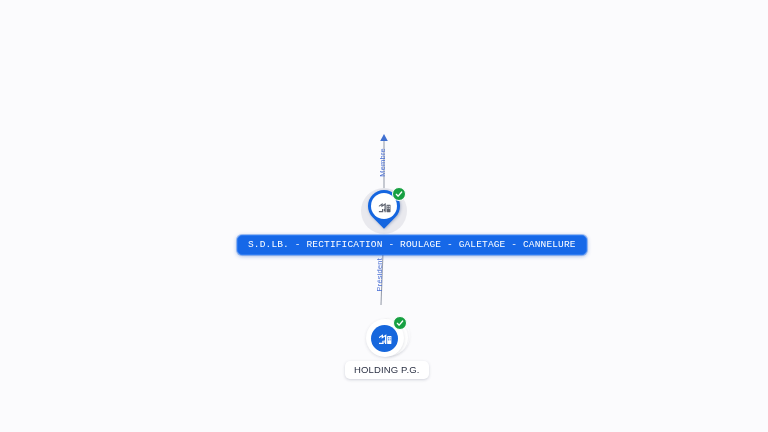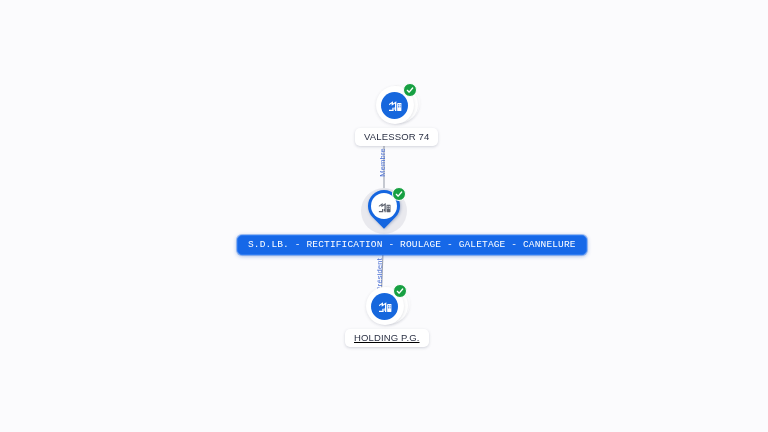--- a/index.html
+++ b/index.html
@@ -156,21 +156,45 @@
     <polygon points="384,134 380.2,141 387.8,141" fill="#3f6fd0"></polygon>
 
     <line x1="381" y1="305" x2="383" y2="252" stroke="#9aa0ad" stroke-width="1.1"></line>
     <polygon points="383,247 379.2,254 386.8,254" fill="#3f6fd0"></polygon>
   </svg>
 
   <div class="edge-label" style="left:378px; top:148px;">Membre</div>
 
   <div class="edge-label" style="left:375px; top:258px;">Président</div>
 
-  <div class="node" style="left:355px; top:83px;">
+
+  <div class="node" style="left:357px; top:186px;">
+    <div class="pin-wrap">
+      <div class="pin-halo"></div>
+      <div class="pin-shape"></div>
+      <div class="pin-hole">
+        <svg width="15" height="15" viewBox="0 0 24 24" fill="#5f6470">
+          <path d="M3 21V10.6l6-4.1v3.1l5-3.4V21h-2v-5.2h-2V21H3zm2-2h3v-3h3v3h1V9.9l-5 3.4V9.8l-4 2.7V19z"></path>
+          <rect x="15.2" y="9" width="6.4" height="12" rx="0.6"></rect>
+          <rect x="16.6" y="11" width="1.5" height="1.5" fill="#ffffff"></rect>
+          <rect x="19" y="11" width="1.5" height="1.5" fill="#ffffff"></rect>
+          <rect x="16.6" y="14" width="1.5" height="1.5" fill="#ffffff"></rect>
+          <rect x="19" y="14" width="1.5" height="1.5" fill="#ffffff"></rect>
+        </svg>
+      </div>
+      <div class="pin-check">
+        <svg width="8" height="8" viewBox="0 0 24 24" fill="none" stroke="#ffffff" stroke-width="4" stroke-linecap="round" stroke-linejoin="round">
+          <polyline points="4,13 9.5,18.5 20,6"></polyline>
+        </svg>
+      </div>
+    </div>
+    <div class="node-label selected" style="position:absolute; left:-120px; top:48px;">S.D.LB. - RECTIFICATION - ROULAGE - GALETAGE - CANNELURE</div>
+  </div>
+
+  <div class="node" style="left:345px; top:316px;">
     <div class="disc-wrap">
       <div class="disc-stack s3"></div>
       <div class="disc-stack s2"></div>
       <div class="disc-stack s1">
         <div class="disc-inner">
           <svg width="16" height="16" viewBox="0 0 24 24" fill="#ffffff">
             <path d="M3 21V10.6l6-4.1v3.1l5-3.4V21h-2v-5.2h-2V21H3zm2-2h3v-3h3v3h1V9.9l-5 3.4V9.8l-4 2.7V19z"></path>
             <rect x="15.2" y="9" width="6.4" height="12" rx="0.6"></rect>
             <rect x="16.6" y="11" width="1.5" height="1.5" fill="#1667dd"></rect>
             <rect x="19" y="11" width="1.5" height="1.5" fill="#1667dd"></rect>
@@ -178,64 +202,16 @@
             <rect x="19" y="14" width="1.5" height="1.5" fill="#1667dd"></rect>
           </svg>
         </div>
       </div>
       <div class="check-badge">
         <svg width="8" height="8" viewBox="0 0 24 24" fill="none" stroke="#ffffff" stroke-width="4" stroke-linecap="round" stroke-linejoin="round">
           <polyline points="4,13 9.5,18.5 20,6"></polyline>
         </svg>
       </div>
     </div>
-    <div class="node-label">VALESSOR 74</div>
-  </div>
-
-  <div class="node" style="left:357px; top:186px;">
-    <div class="pin-wrap">
-      <div class="pin-halo"></div>
-      <div class="pin-shape"></div>
-      <div class="pin-hole">
-        <svg width="15" height="15" viewBox="0 0 24 24" fill="#5f6470">
-          <path d="M3 21V10.6l6-4.1v3.1l5-3.4V21h-2v-5.2h-2V21H3zm2-2h3v-3h3v3h1V9.9l-5 3.4V9.8l-4 2.7V19z"></path>
-          <rect x="15.2" y="9" width="6.4" height="12" rx="0.6"></rect>
-          <rect x="16.6" y="11" width="1.5" height="1.5" fill="#ffffff"></rect>
-          <rect x="19" y="11" width="1.5" height="1.5" fill="#ffffff"></rect>
-          <rect x="16.6" y="14" width="1.5" height="1.5" fill="#ffffff"></rect>
-          <rect x="19" y="14" width="1.5" height="1.5" fill="#ffffff"></rect>
-        </svg>
-      </div>
-      <div class="pin-check">
-        <svg width="8" height="8" viewBox="0 0 24 24" fill="none" stroke="#ffffff" stroke-width="4" stroke-linecap="round" stroke-linejoin="round">
-          <polyline points="4,13 9.5,18.5 20,6"></polyline>
-        </svg>
-      </div>
-    </div>
-    <div class="node-label selected" style="position:absolute; left:-120px; top:48px;">S.D.LB. - RECTIFICATION - ROULAGE - GALETAGE - CANNELURE</div>
-  </div>
-
-  <div class="node" style="left:345px; top:284px;text-decoration:underline;">
-    <div class="disc-wrap">
-      <div class="disc-stack s3"></div>
-      <div class="disc-stack s2"></div>
-      <div class="disc-stack s1">
-        <div class="disc-inner">
-          <svg width="16" height="16" viewBox="0 0 24 24" fill="#ffffff">
-            <path d="M3 21V10.6l6-4.1v3.1l5-3.4V21h-2v-5.2h-2V21H3zm2-2h3v-3h3v3h1V9.9l-5 3.4V9.8l-4 2.7V19z"></path>
-            <rect x="15.2" y="9" width="6.4" height="12" rx="0.6"></rect>
-            <rect x="16.6" y="11" width="1.5" height="1.5" fill="#1667dd"></rect>
-            <rect x="19" y="11" width="1.5" height="1.5" fill="#1667dd"></rect>
-            <rect x="16.6" y="14" width="1.5" height="1.5" fill="#1667dd"></rect>
-            <rect x="19" y="14" width="1.5" height="1.5" fill="#1667dd"></rect>
-          </svg>
-        </div>
-      </div>
-      <div class="check-badge">
-        <svg width="8" height="8" viewBox="0 0 24 24" fill="none" stroke="#ffffff" stroke-width="4" stroke-linecap="round" stroke-linejoin="round">
-          <polyline points="4,13 9.5,18.5 20,6"></polyline>
-        </svg>
-      </div>
-    </div>
     <div class="node-label">HOLDING P.G.</div>
   </div>
 
 </div>
 
 </body></html>

